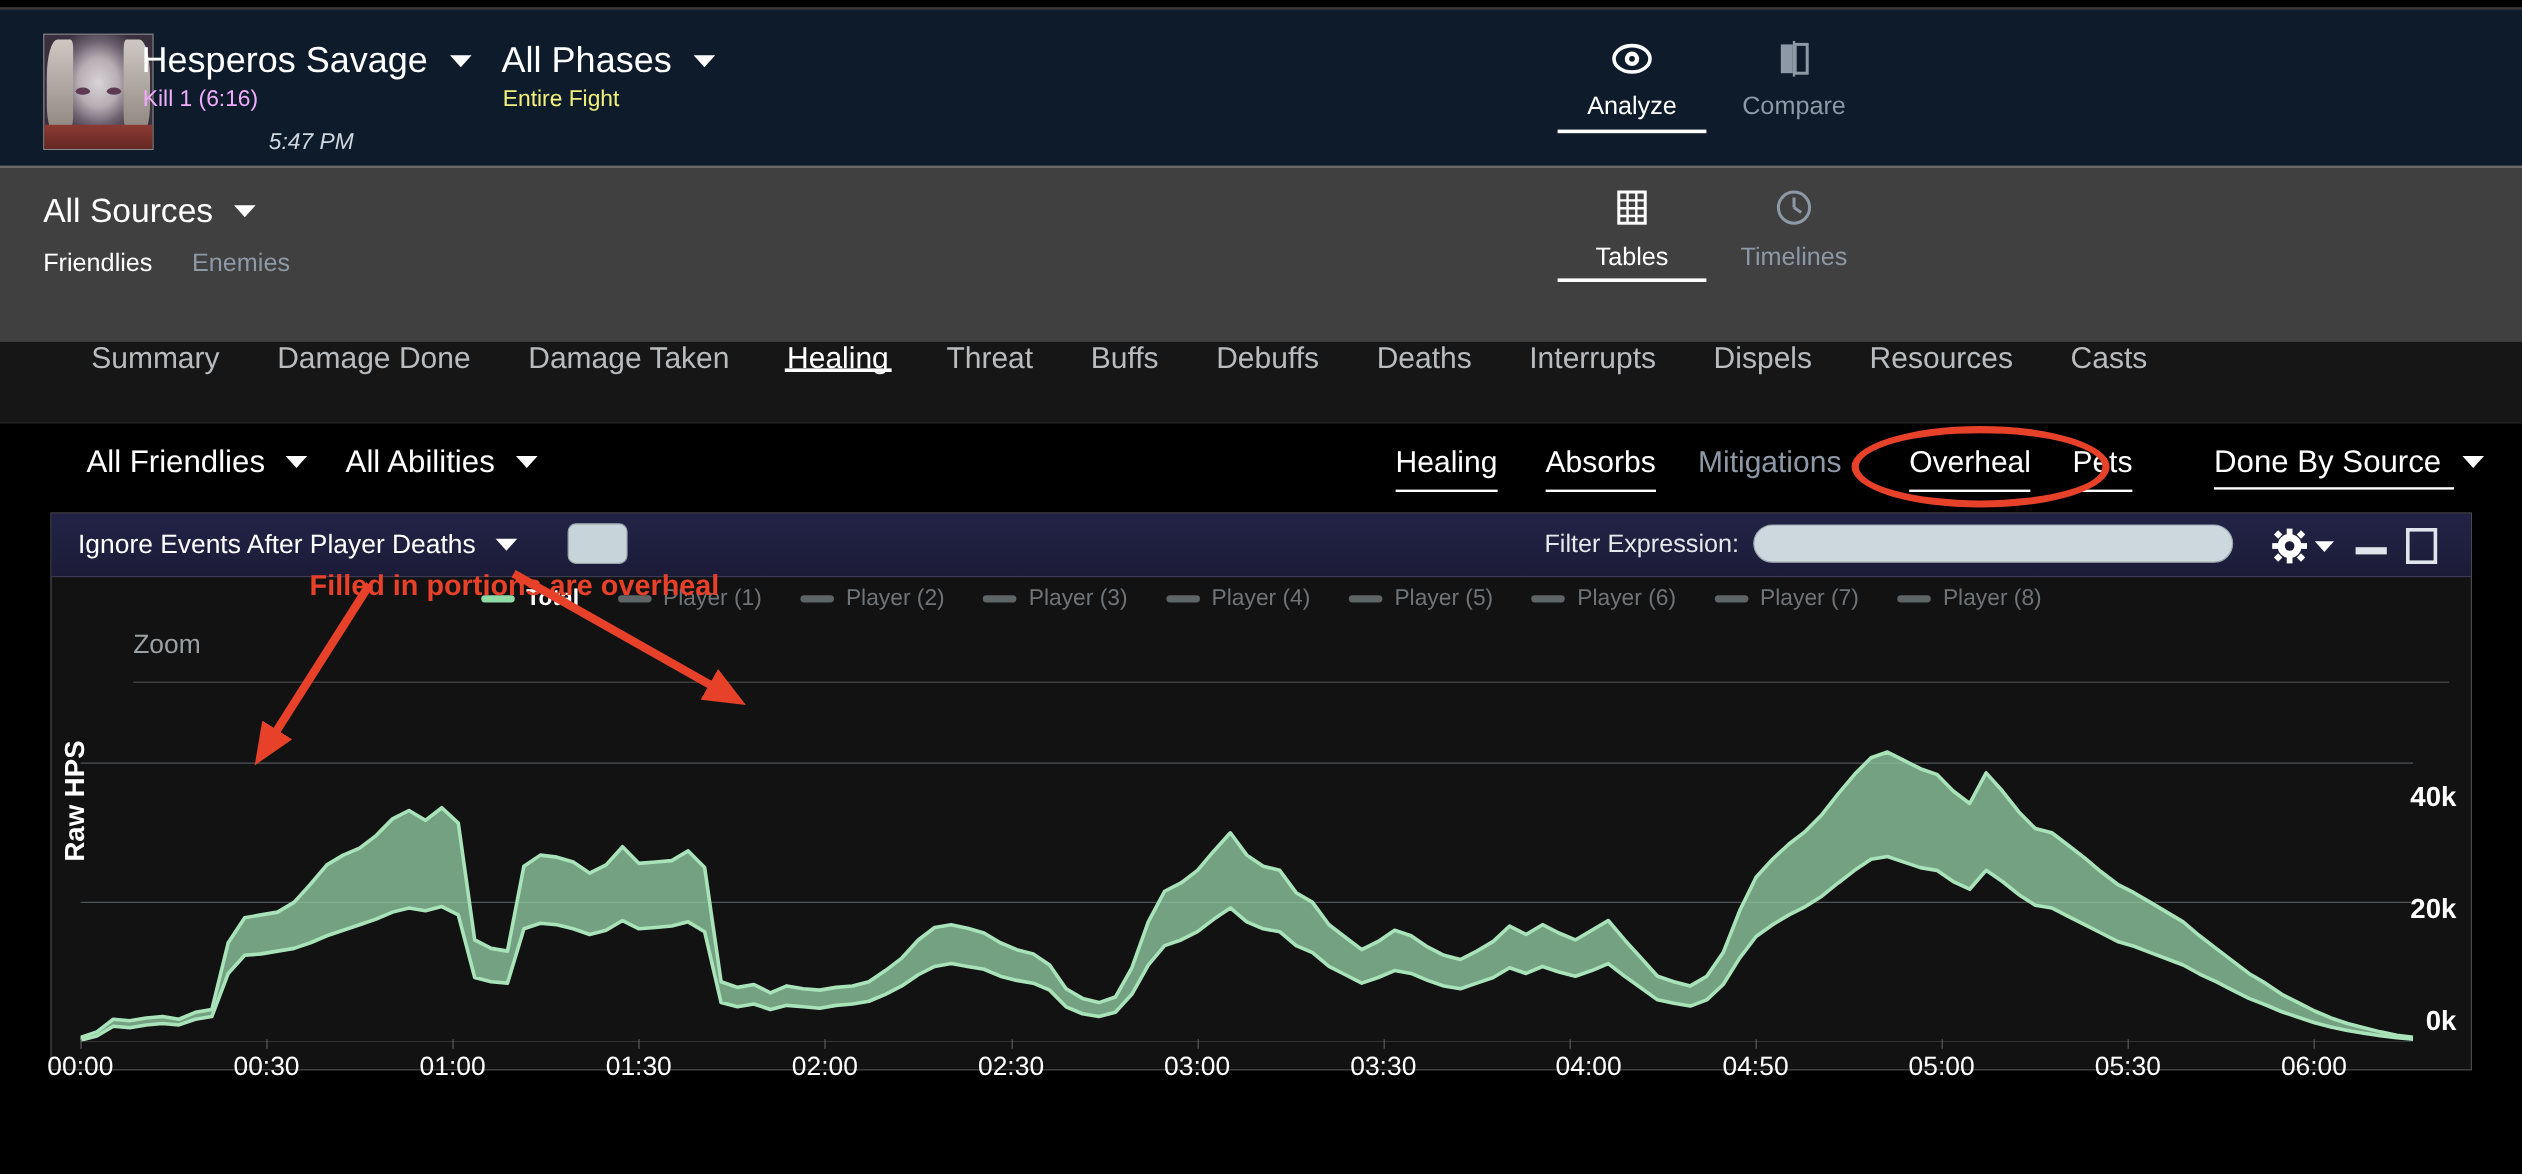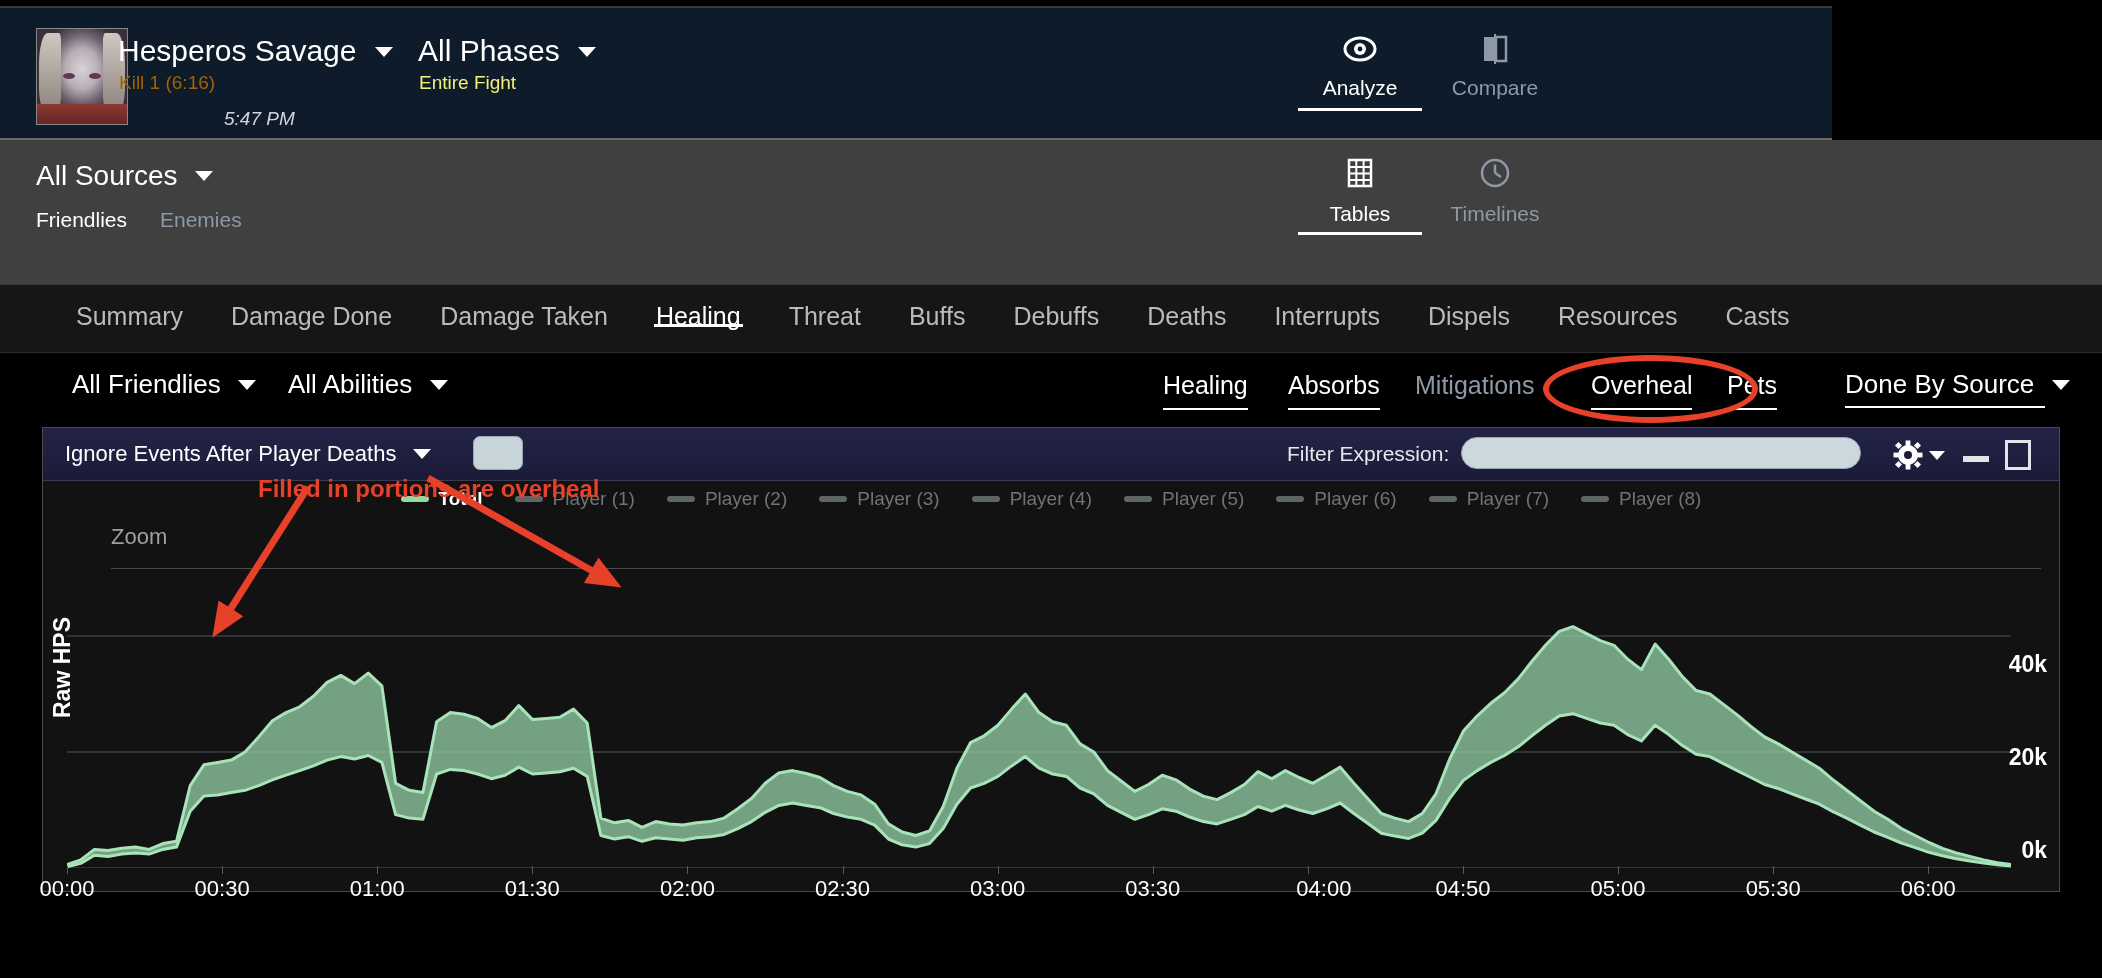--- a/index.html
+++ b/index.html
@@ -8,21 +8,21 @@
     margin: 0; padding: 0;
     width: 2102px; height: 978px;
     background: #000;
     font-family: "Liberation Sans", sans-serif;
     overflow: hidden;
   }
   body { position: relative; }
 
   
   #top-header {
-    position: absolute; left: 0; top: 6px; width: 1832px; height: 134px;
+    position: absolute; left: 0; top: 6px; width: 2102px; height: 134px;
     background: #0d1b2a;
     border-top: 2px solid #3a3a3a;
     border-bottom: 2px solid #6a6a6a;
   }
   #avatar {
     position: absolute; left: 36px; top: 20px; width: 92px; height: 97px;
     border: 1px solid #888;
     background:
       radial-gradient(ellipse 40px 48px at 50% 42%, #d8d3d6 0%, #b7aeb4 42%, #6e6270 72%, #3a2f3d 100%),
       linear-gradient(180deg, #2a2530 0%, #4a3b46 55%, #7b2a27 100%);
@@ -49,21 +49,21 @@
     position: absolute;
     color: #ffffff; font-size: 30px; font-weight: 400; white-space: nowrap;
   }
   .hdr-sub { position: absolute; font-size: 19px; white-space: nowrap; }
   .caret-dn {
     display: inline-block; width: 0; height: 0; vertical-align: middle;
     border-left: 9px solid transparent; border-right: 9px solid transparent;
     border-top: 10px solid #ffffff; margin-left: 10px; margin-bottom: 3px;
   }
   #fight-title { left: 118px; top: 26px; }
-  #fight-kill { left: 119px; top: 64px; color: #a16207; }
+  #fight-kill { left: 119px; top: 64px; color: #f0abfc; }
   #fight-time { left: 224px; top: 64px; color: #cfd6dd; font-style: italic; margin-top: 36px; }
   #phase-title { left: 418px; top: 26px; }
   #phase-sub { left: 419px; top: 64px; color: #f2f07a; }
 
   .hdr-mode {
     position: absolute; top: 26px; width: 136px; text-align: center;
     cursor: pointer;
   }
   .hdr-mode .mlabel { font-size: 21px; margin-top: 8px; }
   #mode-analyze { left: 1292px; }
@@ -105,21 +105,21 @@
   #view-timelines .vlabel { color: #8d99a6; }
 
   
   #tabbar {
     position: absolute; left: 0; top: 285px; width: 2102px; height: 68px;
     background: #161616;
     border-bottom: 1px solid #2a2a2a;
   }
   #tabbar .tabs { position: absolute; left: 52px; top: 0; display: flex; }
   .tab {
-    position: relative; padding: 17px 24px 0 24px;
+    position: relative; padding: 0 24px 0 24px;
     font-size: 25px; color: #b9bcbf; cursor: pointer; white-space: nowrap;
   }
   .tab.active { color: #ffffff; }
   .tab.active::after {
     content: ""; position: absolute; left: 22px; right: 22px; bottom: 4px;
     height: 3px; background: #fff;
   }
 
   
   #subbar {

